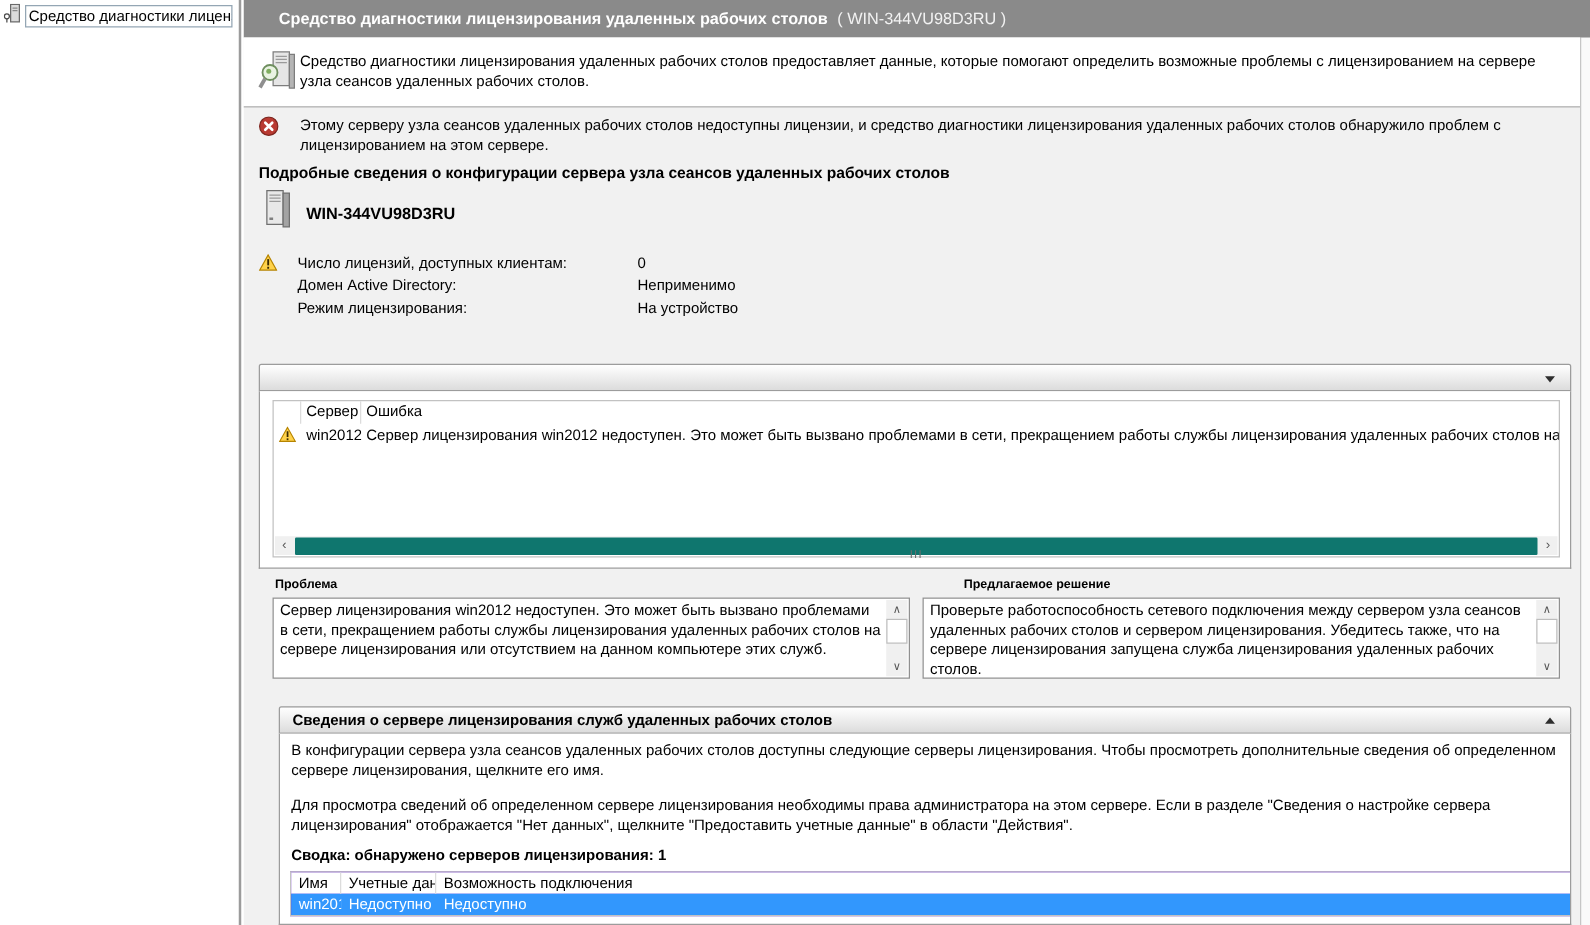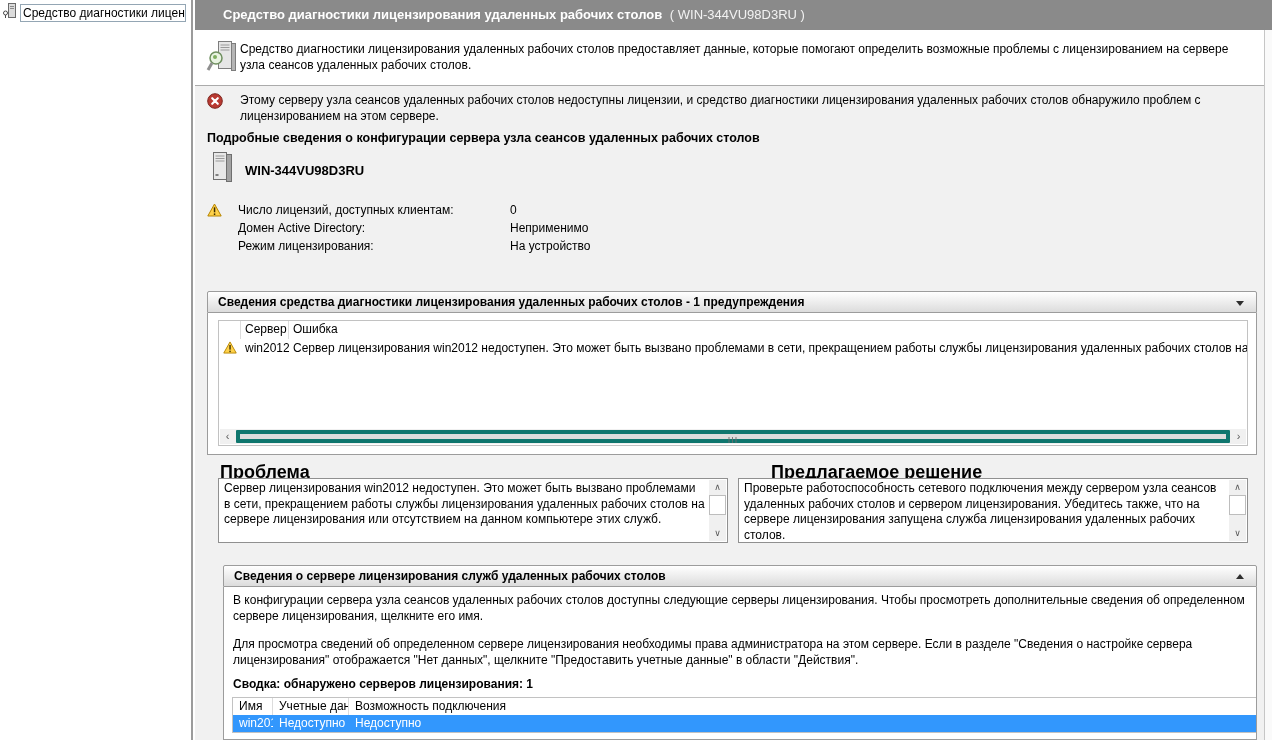--- a/index.html
+++ b/index.html
@@ -66,27 +66,27 @@
   .lv-h{box-sizing:border-box;padding:0 4px;border-right:1px solid #dcdcdc;white-space:nowrap;overflow:hidden;}
   .lv-c0{width:22px;flex:none;}
   .lv-c1{width:48px;flex:none;}
   .lv-c2{flex:1;border-right:none;}
   .lv-row{display:flex;height:18px;line-height:18px;}
   .lv-cell{box-sizing:border-box;padding:0 4px;white-space:nowrap;overflow:hidden;}
   .lv-icon-cell{width:22px;flex:none;text-align:center;padding-top:2px;}
 
   .hscroll{position:absolute;left:1px;bottom:1px;right:1px;height:15px;display:flex;background:#f0f0f0;align-items:stretch;}
   .hs-btn{width:15px;text-align:center;line-height:14px;color:#5a5a5a;font-size:11px;cursor:pointer;}
-  .hs-thumb{flex:1;margin:1px 1px;background:#dcdcdc;border:4px solid #0f766e;box-sizing:border-box;
+  .hs-thumb{flex:1;margin:1px 1px;background:#dcdcdc;border:7px solid #0f766e;box-sizing:border-box;
             position:relative;border-radius:1px;cursor:pointer;padding-left:40px;}
   .grip{position:absolute;left:50%;top:1px;transform:translateX(-50%);font-size:9px;color:#6d6d6d;
         letter-spacing:1px;line-height:11px;}
 
   
-  .tb-label{position:absolute;top:462px;font-weight:bold;font-size:18px;}
+  .tb-label{position:absolute;top:462px;font-weight:bold;font-size:10px;}
   #problem-label{left:220px;}
   #solution-label{left:740px;margin-left:31px;}
   .textbox{position:absolute;top:478px;width:510px;height:65px;border:1px solid #909090;
            background:#fff;box-sizing:border-box;}
   #problem-box{left:218px;}
   #solution-box{left:738px;}
   .tb-text{position:absolute;left:5px;top:2px;right:22px;line-height:15.5px;}
   .vscroll{position:absolute;right:1px;top:1px;bottom:1px;width:17px;background:#f0f0f0;
            display:flex;flex-direction:column;}
   .vs-btn{height:15px;text-align:center;line-height:14px;font-size:9px;color:#555;cursor:pointer;}
@@ -193,21 +193,20 @@
     </div>
     <div class="prop-row">
       <span class="prop-icon"></span>
       <span class="prop-label">Режим лицензирования:</span>
       <span class="prop-value">На устройство</span>
     </div>
   </div>
 
   <div class="panel" id="panel1">
     <div class="panel-header">
-      <span>Сведения средства диагностики лицензирования удаленных рабочих столов - 1 предупреждения</span>
       <span class="panel-arrow arrow-down"></span>
     </div>
     <div class="panel-body">
       <div class="listview">
         <div class="lv-header">
           <div class="lv-h lv-c0"></div>
           <div class="lv-h lv-c1">Сервер</div>
           <div class="lv-h lv-c2">Ошибка</div>
         </div>
         <div class="lv-row">

